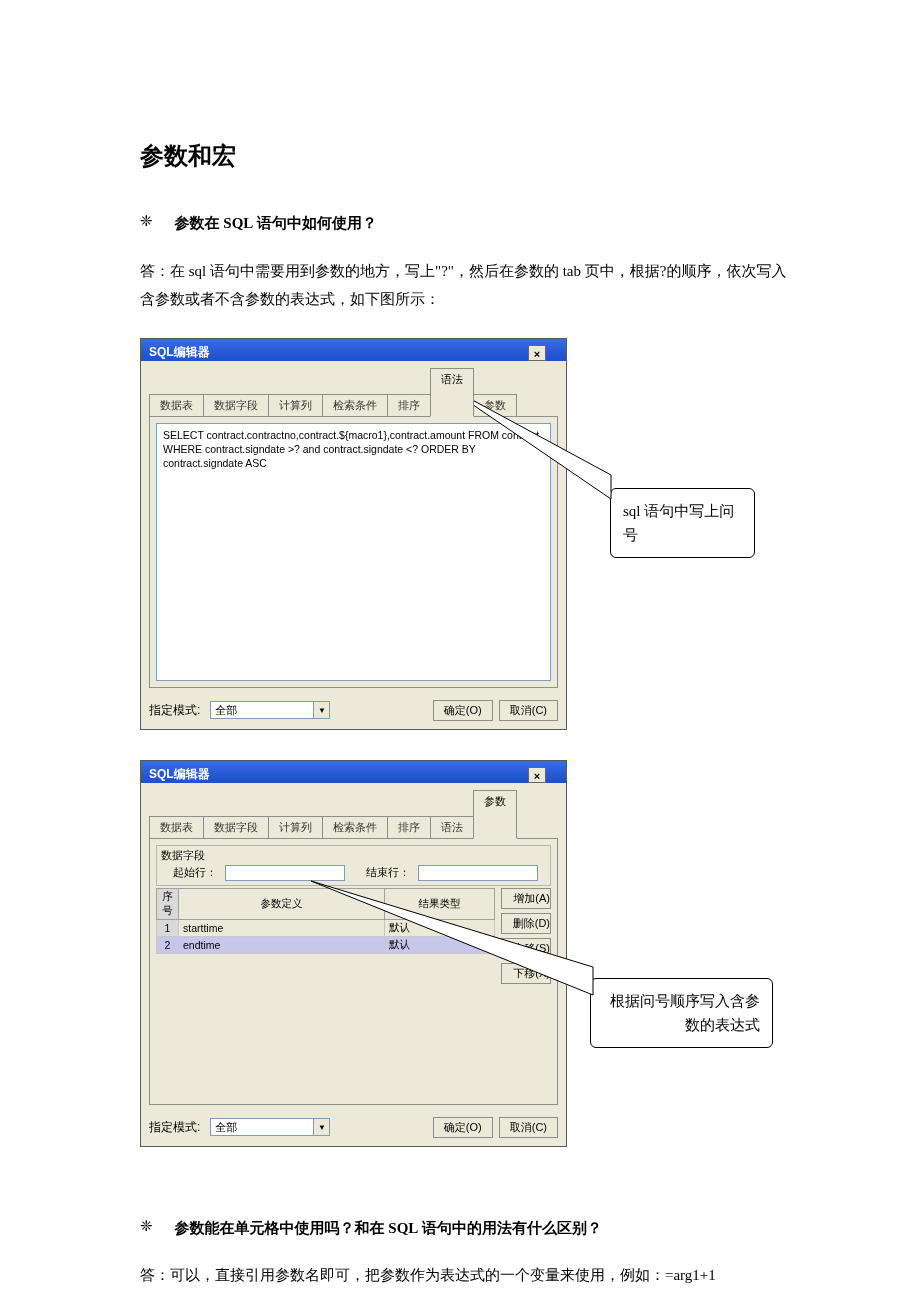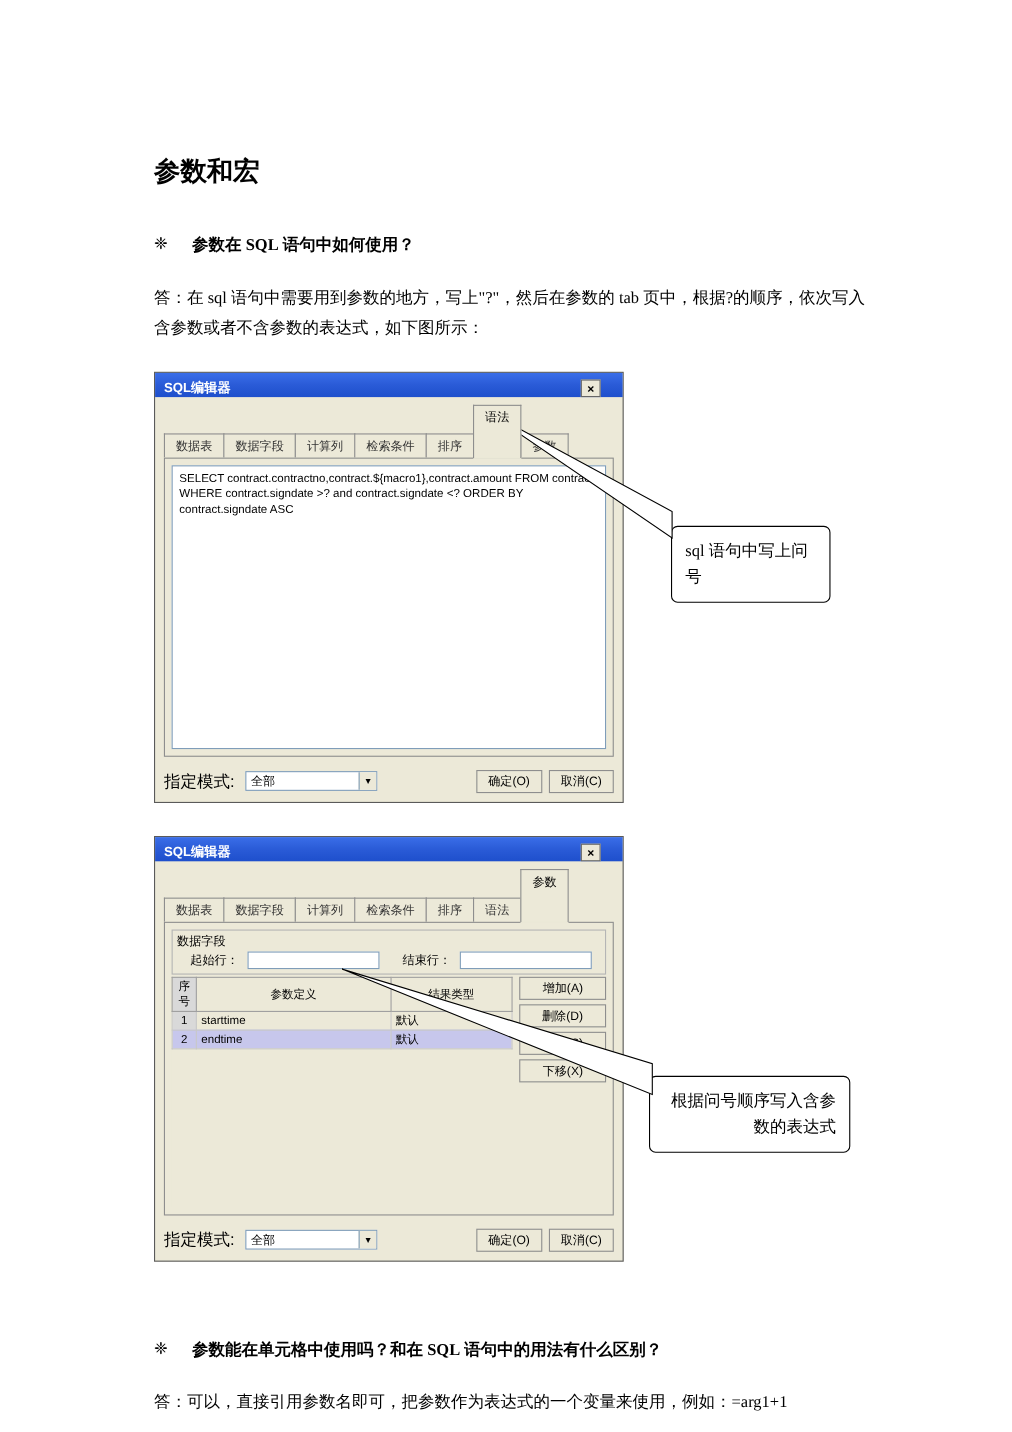--- a/index.html
+++ b/index.html
@@ -103,21 +103,21 @@
     color: #000;
     line-height: 1.35;
     white-space: normal;
   }
   .footer-row {
     display: flex;
     align-items: center;
     padding: 4px 8px 8px 8px;
     gap: 6px;
   }
-  .footer-label { font-size: 15px; margin-right:4px;}
+  .footer-label { font-size: 12px; margin-right:4px;}
   .combo {
     background: #fff;
     border: 1px solid #7f9db9;
     height: 18px;
     width: 120px;
     position: relative;
     font-size: 11px;
     padding: 1px 4px;
     display: flex; align-items:center;
   }
@@ -177,21 +177,21 @@
     padding: 1px 4px;
   }
   .grid td {
     border:1px solid #c8c8c8;
     padding: 1px 4px;
     background:#ece9d8;
   }
   .grid tr.sel td { background:#c7c7ec; }
   .grid .numcol { width:22px; text-align:center; background:#d9d9d9;}
   .sidebtns { display:flex; flex-direction:column; gap:4px; padding-top: 0;}
-  .sidebtns .btn { min-width: 50px; padding:2px 20px; }
+  .sidebtns .btn { min-width: 50px; padding:2px 0; }
   
   .callout {
     position: absolute;
     border: 1px solid #000;
     border-radius: 6px;
     background: #fff;
     padding: 10px 12px;
     font-size: 15px;
     line-height: 1.6;
     width: 145px;
@@ -241,21 +241,21 @@
         <div class="combo">
           <span>全部</span>
           <span class="arrow">▼</span>
         </div>
         <span class="spacer"></span>
         <div class="btn">确定(O)</div>
         <div class="btn">取消(C)</div>
       </div>
     </div>
 
-    <div class="callout" style="top:140px; left:470px;">
+    <div class="callout" style="top:150px; left:470px;">
       <svg class="lead" style="left:-170px; top:-106px;" width="180" height="130">
         <path d="M 0 0 L 170 92 L 170 116 Z" fill="#fff" stroke="#000" stroke-width="1"></path>
       </svg>
       <span>sql 语句中写上问号</span>
     </div>
   </div>
 
   <div class="dialog-wrap">
     <div class="dialog">
       <div class="titlebar">

